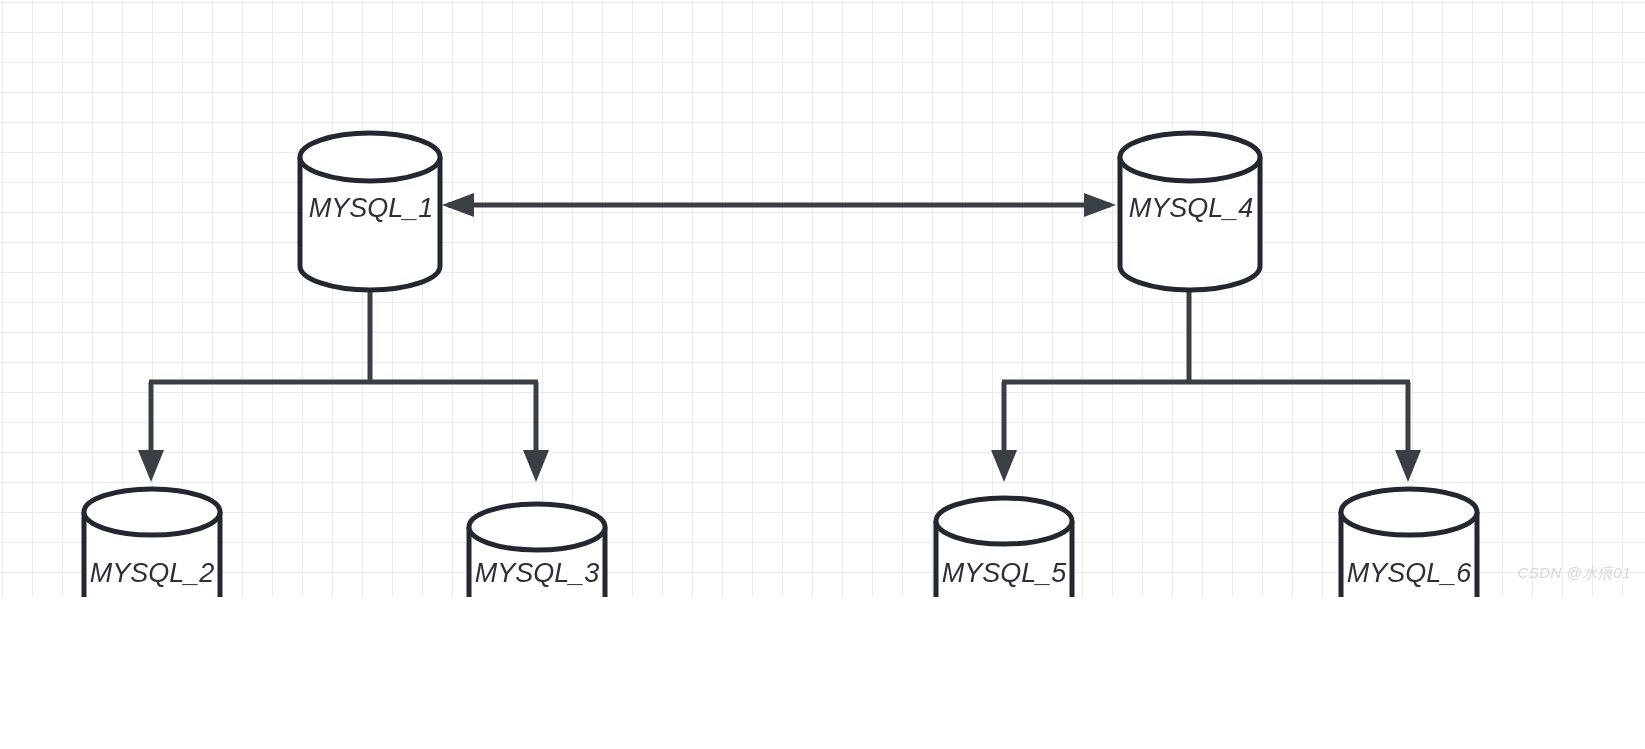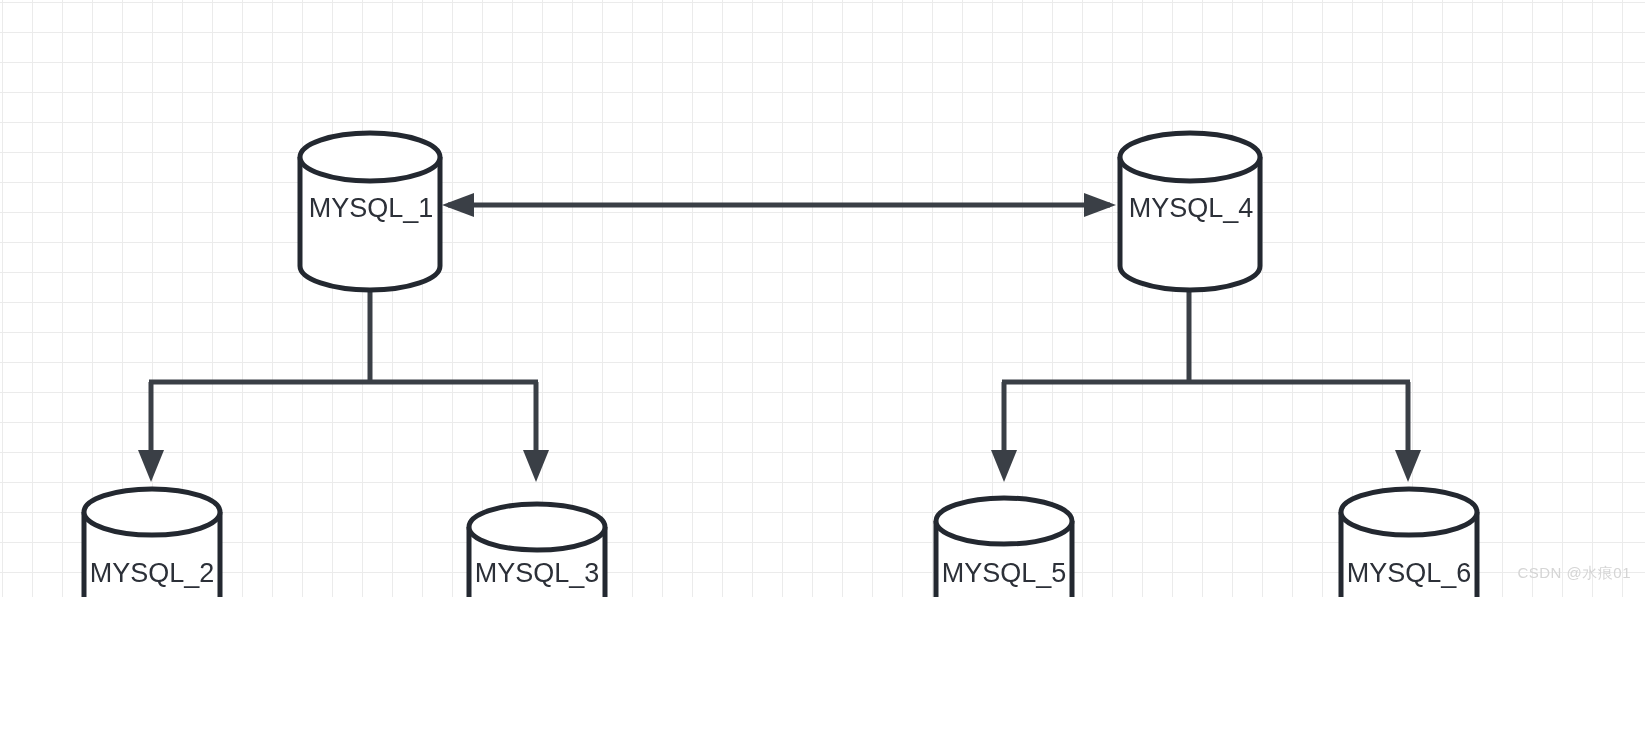--- a/index.html
+++ b/index.html
@@ -18,20 +18,21 @@
       linear-gradient(to bottom, #ebebeb 1px, transparent 1px),
       linear-gradient(to right, #e0e0e0 1px, transparent 1px),
       linear-gradient(to bottom, #e0e0e0 1px, transparent 1px);
     background-size:
       30px 30px,
       30px 30px,
       120px 120px,
       120px 120px;
     background-position: 2px 2px, 2px 2px, 2px 2px, 2px 2px;
     font-family: "Liberation Sans", sans-serif;
+    font-style: italic;
   }
   #diagram-svg {
     position: absolute;
     left: 0;
     top: 0;
     width: 1645px;
     height: 749px;
   }
   .cyl-body {
     fill: #ffffff;

